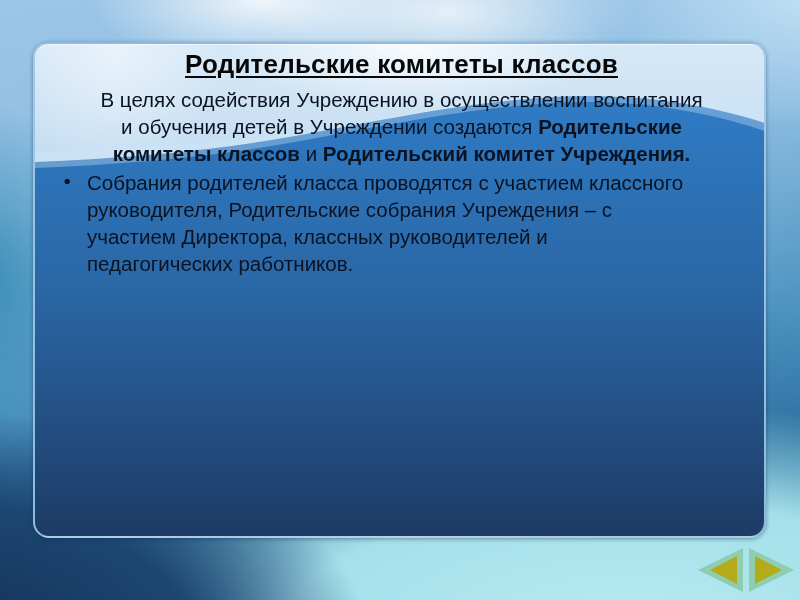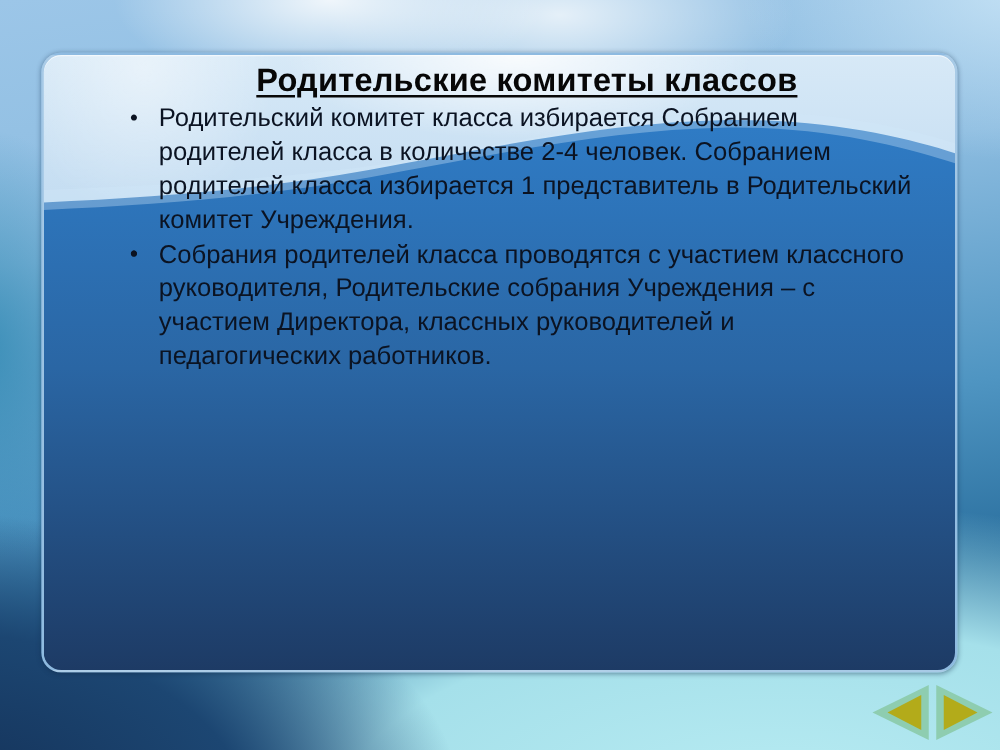--- a/index.html
+++ b/index.html
@@ -37,21 +37,20 @@
   .wave {
     position: absolute; left: 0; top: 0;
     width: 733px; height: 496px;
     display: block;
   }
   .content {
     position: absolute; left: 0; top: 0;
     width: 733px; height: 496px;
     padding-top: 5px;
     box-sizing: border-box;
-    padding-left: 40px;
   }
   .title {
     text-align: center;
     font-size: 26px;
     font-weight: bold;
     line-height: 30px;
     color: #070707;
     letter-spacing: 0.2px;
   }
   .title .u {
@@ -117,25 +116,25 @@
       <path d="M0,118 C90,114 170,108 260,92 C370,72 450,54 548,52 C630,51 698,68 733,80 L733,496 L0,496 Z" fill="url(#waveGrad)"></path>
       <path d="M0,108 C90,104 190,100 280,86 C390,68 460,50 548,46 C630,43 698,60 733,72 L733,88 C698,76 630,57 548,58 C450,60 370,78 260,98 C170,114 90,120 0,124 Z" fill="rgba(210,232,248,0.35)"></path>
     </svg>
 
     <div class="content">
 
       <div class="title">
         <div><span class="u">Родительские комитеты классов</span></div>
       </div>
 
+      <div class="intro"><span>В целях содействия Учреждению в осуществлении воспитания и обучения детей в Учреждении создаются </span><span class="b">Родительские комитеты классов</span><span> и </span><span class="b">Родительский комитет Учреждения.</span></div>
 
       <div class="bullets">
         <div class="bullet">
           <span class="marker">•</span>
-          <span>Родительский комитет класса избирается Собранием родителей класса в количестве 2-4 человек. Собранием родителей класса избирается 1 представитель в Родительский комитет Учреждения.</span>
         </div>
         <div class="bullet">
           <span class="marker">•</span>
         </div>
         <div class="bullet">
           <span class="marker">•</span>
           <span>Собрания родителей класса проводятся с участием классного руководителя, Родительские собрания Учреждения – с участием Директора, классных руководителей и педагогических работников.</span>
         </div>
       </div>
 

